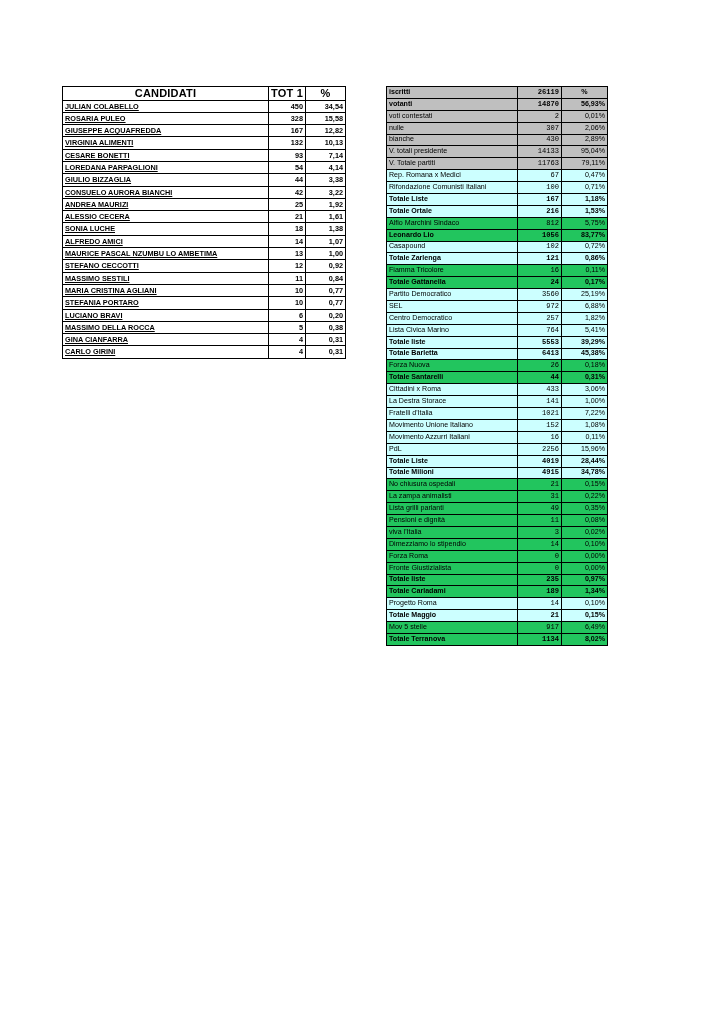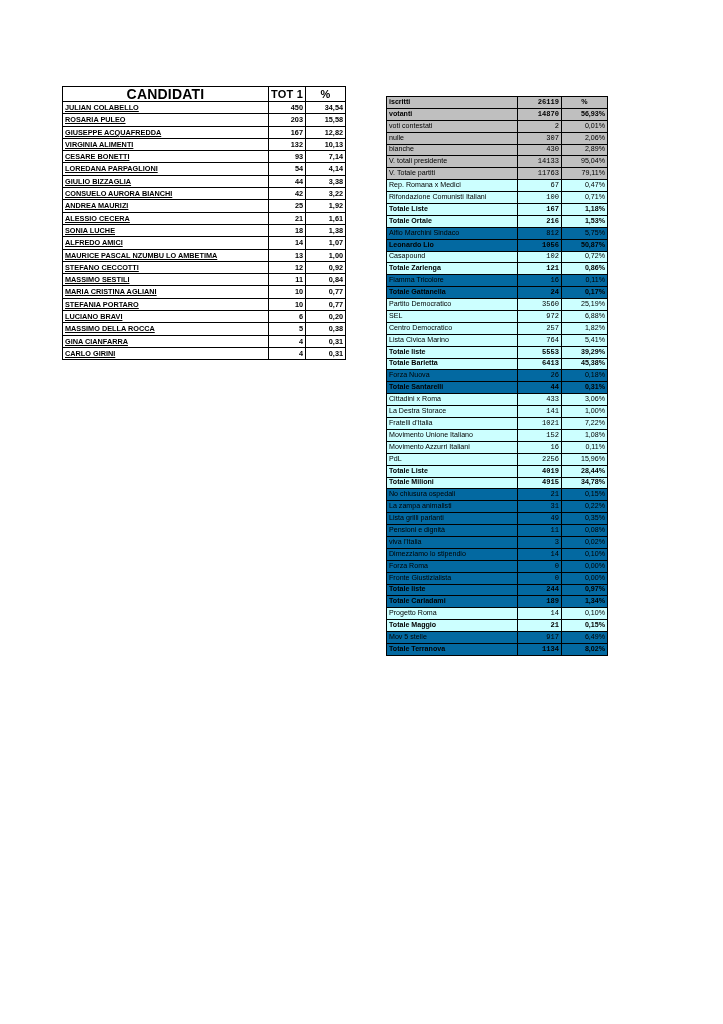--- a/index.html
+++ b/index.html
@@ -38,40 +38,40 @@
     line-height: 1;
     height: 11.3px;
     padding: 0 2px;
     font-weight: bold;
     color: #000000;
     overflow: hidden;
     white-space: nowrap;
   }
   #candidates-table .hdr {
     text-align: center;
-    font-size: 14px;
+    font-size: 11px;
     height: 12.5px;
     letter-spacing: .2px;
   }
   #candidates-table .hdr.small {
     font-size: 11px;
   }
   #candidates-table .c-name  { text-align: left; text-decoration: underline; }
   #candidates-table .c-num   { text-align: right; }
   #candidates-table .c-pct   { text-align: right; }
 
   .col-cand-name { width: 206px; }
   .col-cand-tot  { width: 37px; }
   .col-cand-pct  { width: 40px; }
 
   
   #results-table {
     position: absolute;
     left: 386px;
-    top: 96px;
+    top: 86px;
     width: 221px;
     border-collapse: collapse;
     table-layout: fixed;
     background: #ffffff;
   }
   #results-table td {
     border: 1px solid #000000;
     font-size: 7.1px;
     line-height: 1;
     height: 10.9px;
@@ -84,21 +84,21 @@
   #results-table .r-num   { text-align: right; font-family: Liberation Mono, monospace; }
   #results-table .r-pct   { text-align: right; }
 
   .col-res-label { width: 131px; }
   .col-res-num   { width: 44px; }
   .col-res-pct   { width: 46px; }
 
   
   .fill-gray   { background: #bfbfbf; }
   .fill-cyan   { background: #ccffff; }
-  .fill-purple { background: #0369a1; }
+  .fill-purple { background: #22c55e; }
 
   
   .txt-bold { font-weight: bold; }
   .txt-red  { color: #ff0000; }
 
   .pct-head { text-align: center !important; font-weight: bold; }
 </style>
 </head>
 <body>
 
@@ -118,21 +118,21 @@
       </tr>
     </thead>
     <tbody id="candidates-body">
         <tr>
           <td class="c-name">JULIAN COLABELLO</td>
           <td class="c-num">450</td>
           <td class="c-pct">34,54</td>
         </tr>
         <tr>
           <td class="c-name">ROSARIA PULEO</td>
-          <td class="c-num">203</td>
+          <td class="c-num">328</td>
           <td class="c-pct">15,58</td>
         </tr>
         <tr>
           <td class="c-name">GIUSEPPE ACQUAFREDDA</td>
           <td class="c-num">167</td>
           <td class="c-pct">12,82</td>
         </tr>
         <tr>
           <td class="c-name">VIRGINIA ALIMENTI</td>
           <td class="c-num">132</td>
@@ -289,21 +289,21 @@
           <td class="r-pct fill-cyan txt-bold">1,53%</td>
         </tr>
         <tr>
           <td class="r-label fill-purple">Alfio Marchini Sindaco</td>
           <td class="r-num fill-purple">812</td>
           <td class="r-pct fill-purple">5,75%</td>
         </tr>
         <tr>
           <td class="r-label fill-purple txt-bold">Leonardo Lio</td>
           <td class="r-num fill-purple txt-bold">1056</td>
-          <td class="r-pct fill-purple txt-bold">50,87%</td>
+          <td class="r-pct fill-purple txt-bold">83,77%</td>
         </tr>
         <tr>
           <td class="r-label fill-cyan">Casapound</td>
           <td class="r-num fill-cyan">102</td>
           <td class="r-pct fill-cyan">0,72%</td>
         </tr>
         <tr>
           <td class="r-label fill-cyan txt-bold">Totale Zarlenga</td>
           <td class="r-num fill-cyan txt-bold">121</td>
           <td class="r-pct fill-cyan txt-bold">0,86%</td>
@@ -433,21 +433,21 @@
           <td class="r-num fill-purple">0</td>
           <td class="r-pct fill-purple">0,00%</td>
         </tr>
         <tr>
           <td class="r-label fill-purple">Fronte Giustizialista</td>
           <td class="r-num fill-purple">0</td>
           <td class="r-pct fill-purple">0,00%</td>
         </tr>
         <tr>
           <td class="r-label fill-purple txt-bold">Totale liste</td>
-          <td class="r-num fill-purple txt-bold">244</td>
+          <td class="r-num fill-purple txt-bold">235</td>
           <td class="r-pct fill-purple txt-bold">0,97%</td>
         </tr>
         <tr>
           <td class="r-label fill-purple txt-bold">Totale Carladami</td>
           <td class="r-num fill-purple txt-bold">189</td>
           <td class="r-pct fill-purple txt-bold">1,34%</td>
         </tr>
         <tr>
           <td class="r-label fill-cyan">Progetto Roma</td>
           <td class="r-num fill-cyan">14</td>

